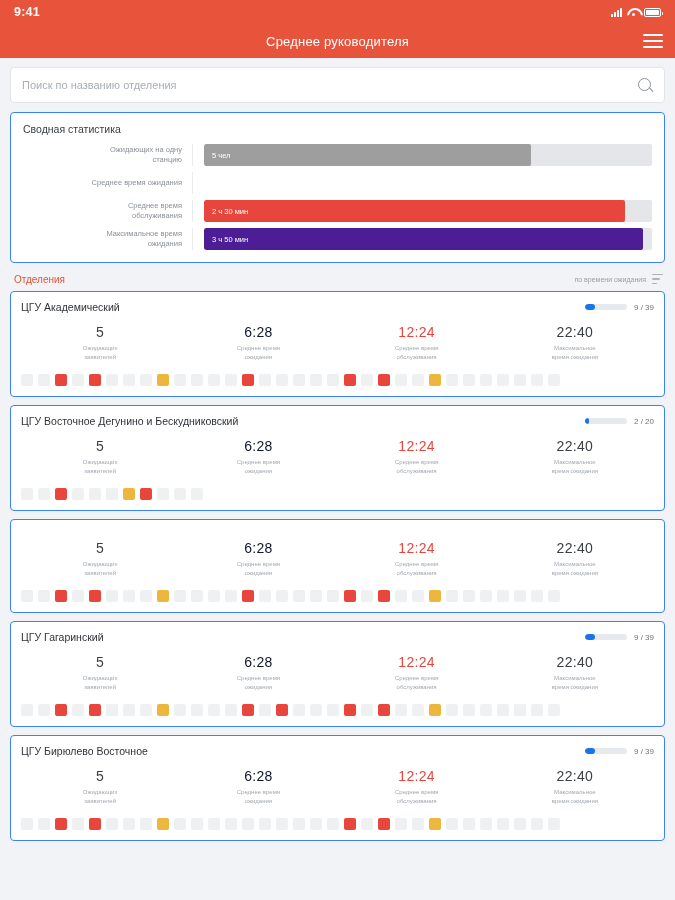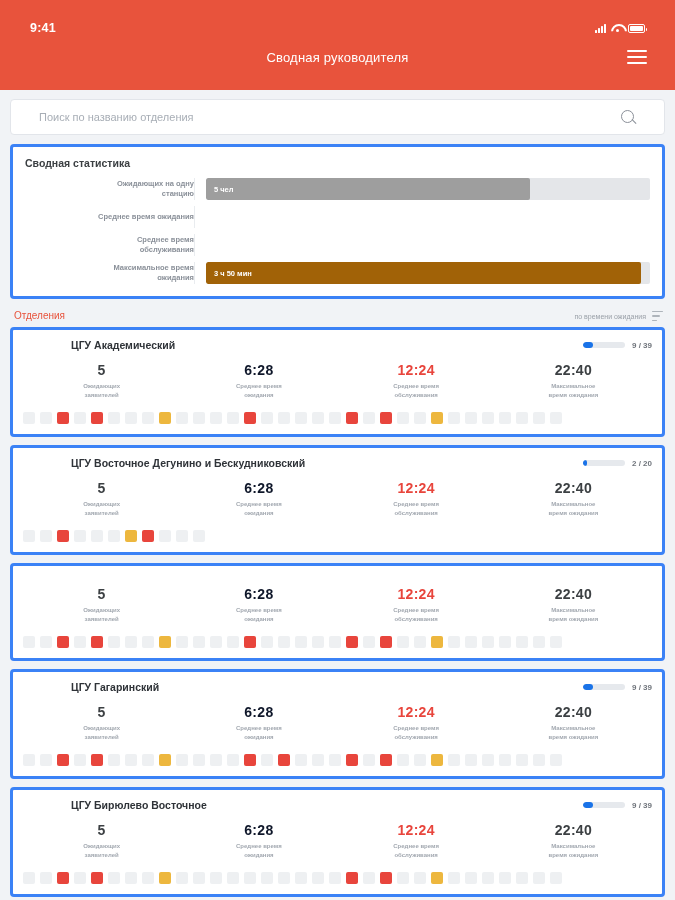--- a/index.html
+++ b/index.html
@@ -9,21 +9,21 @@
     font-family: "Liberation Sans", sans-serif;
     overflow: hidden;
   }
   .screen { width: 675px; height: 900px; position: relative; display: flex; flex-direction: column; }
 
   
   .appbar {
     background: #E8533C;
     color: #fff;
     flex: 0 0 auto;
-    padding: 16px;
+    padding: 0;
     position: relative;
   }
   .statusrow {
     height: 24px;
     display: flex;
     align-items: center;
     justify-content: space-between;
     padding: 0 14px;
   }
   .clock { font-size: 12.5px; font-weight: bold; letter-spacing: .2px; }
@@ -53,78 +53,78 @@
     position: absolute; right: 12px; top: 50%; transform: translateY(-50%);
     width: 20px; height: 14px; display: flex; flex-direction: column; justify-content: space-between;
     cursor: pointer;
   }
   .burger span { display: block; height: 2px; background: #fff; border-radius: 1px; }
 
   
   .searchwrap { padding: 9px 10px 0 10px; flex: 0 0 auto; }
   .searchbox {
     background: #fff; border: 1px solid #e2e5ea; border-radius: 4px;
-    height: 36px; display: flex; align-items: center; padding: 0 28px;
+    height: 36px; display: flex; align-items: center; padding: 0 11px;
   }
   .searchinput {
     flex: 1; border: none; outline: none; font-size: 11px; color: #9aa0a8;
     font-family: "Liberation Sans", sans-serif; background: transparent;
   }
   .searchinput::placeholder { color: #a8aeb6; }
   .magnifier { width: 15px; height: 15px; position: relative; flex: 0 0 auto; }
   .magnifier::before {
     content:""; position:absolute; left:0; top:0; width:11px; height:11px;
     border:1.4px solid #8b9099; border-radius:50%;
   }
   .magnifier::after {
     content:""; position:absolute; right:0px; bottom:0px; width:6px; height:1.4px;
     background:#8b9099; transform: rotate(45deg); transform-origin: right center;
   }
 
   
   .card {
-    background: #fff; border: 3px solid #3b82f6; border-radius: 4px; font-weight: bold;
+    background: #fff; border: 1px solid #3b82f6; border-radius: 4px;
   }
   .summary { margin: 9px 10px 0 10px; padding: 10px 12px 12px 12px; }
   .summary-title { font-size: 10.5px; color: #3c4043; margin-bottom: 9px; }
   .bars { display: flex; flex-direction: column; gap: 6px; }
   .barrow { display: flex; align-items: center; min-height: 22px; }
   .barlabel {
-    width: 170px; flex: 0 0 170px; text-align: right; 
+    width: 170px; flex: 0 0 170px; text-align: right; padding-right: 10px;
     font-size: 7.5px; color: #8a9099; line-height: 1.35;
     border-right: 1px solid #e9ecef; align-self: stretch;
     display: flex; flex-direction: column; justify-content: center; align-items: flex-end;
   }
   .bartrack {
     flex: 1; height: 22px; background: #e4e6e9; border-radius: 2px; margin-left: 11px;
     position: relative; overflow: hidden;
   }
   .barfill {
     height: 100%; border-radius: 2px; display: flex; align-items: center;
     padding-left: 8px; color: #fff; font-size: 7.5px; white-space: nowrap;
   }
 
   
   .sectionrow {
-    display: flex; align-items: flex-end; justify-content: space-between;
+    display: flex; align-items: flex-start; justify-content: space-between;
     padding: 11px 12px 6px 14px; flex: 0 0 auto;
   }
   .sectiontitle { color: #E8533C; font-size: 10px; }
   .sortwrap { display: flex; align-items: center; gap: 6px; }
   .sortlabel { font-size: 7px; color: #9aa0a8; }
   .sorticon { width: 11px; height: 10px; display: flex; flex-direction: column; justify-content: space-between; }
   .sorticon span { display:block; height: 1.4px; background:#aeb4bb; border-radius:1px; }
   .sorticon span:nth-child(1){width:11px}
   .sorticon span:nth-child(2){width:8px}
   .sorticon span:nth-child(3){width:5px}
 
   
   .list { flex: 1; overflow: hidden; padding: 0 10px; display: flex; flex-direction: column; gap: 8px; }
   .dept { padding: 9px 10px 10px 10px; }
-  .depthead { display: flex; align-items: center; justify-content: space-between; margin-left: 48px; }
+  .depthead { display: flex; align-items: center; justify-content: space-between; }
   .deptname { font-size: 10.5px; color: #2f3338; }
   .capwrap { display: flex; align-items: center; gap: 7px; }
   .captrack { width: 42px; height: 6px; background: #e6e9ed; border-radius: 3px; overflow: hidden; }
   .capfill { height: 100%; background: #1a73e8; border-radius: 3px; }
   .captext { font-size: 8px; color: #70757c; white-space: nowrap; }
 
   .metrics { display: flex; margin-top: 11px; }
   .metric { flex: 1; text-align: center; }
   .metric .val { font-size: 14px; letter-spacing: .3px; }
   .metric .val.neutral { color: #3c4043; }
@@ -150,21 +150,21 @@
             <i></i>
             <i></i>
             <i></i>
             <i></i>
           </div>
         <div class="wifi"></div>
         <div class="batt"></div>
       </div>
     </div>
     <div class="titlerow">
-      <div class="apptitle">Сводная руководителя</div>
+      <div class="apptitle">Среднее руководителя</div>
       <div class="burger">
         <span></span>
           <span></span>
           <span></span>
       </div>
     </div>
   </div>
 
   <div class="searchwrap">
     <div class="searchbox">
@@ -188,28 +188,31 @@
         <div class="barrow">
           <div class="barlabel">
             <span>Среднее время ожидания</span>
           </div>
         </div>
         <div class="barrow">
           <div class="barlabel">
             <span>Среднее время</span>
             <span>обслуживания</span>
           </div>
+          <div class="bartrack">
+            <div class="barfill" style="width: 94%; background: rgb(232, 69, 60);">2 ч 30 мин</div>
+          </div>
         </div>
         <div class="barrow">
           <div class="barlabel">
             <span>Максимальное время</span>
             <span>ожидания</span>
           </div>
           <div class="bartrack">
-            <div class="barfill" style="width: 98%; background: #a16207;">3 ч 50 мин</div>
+            <div class="barfill" style="width: 98%; background: #4c1d95;">3 ч 50 мин</div>
           </div>
         </div>
       </div>
   </div>
 
   <div class="sectionrow">
     <div class="sectiontitle">Отделения</div>
     <div class="sortwrap">
       <div class="sortlabel">по времени ожидания</div>
       <div class="sorticon">

